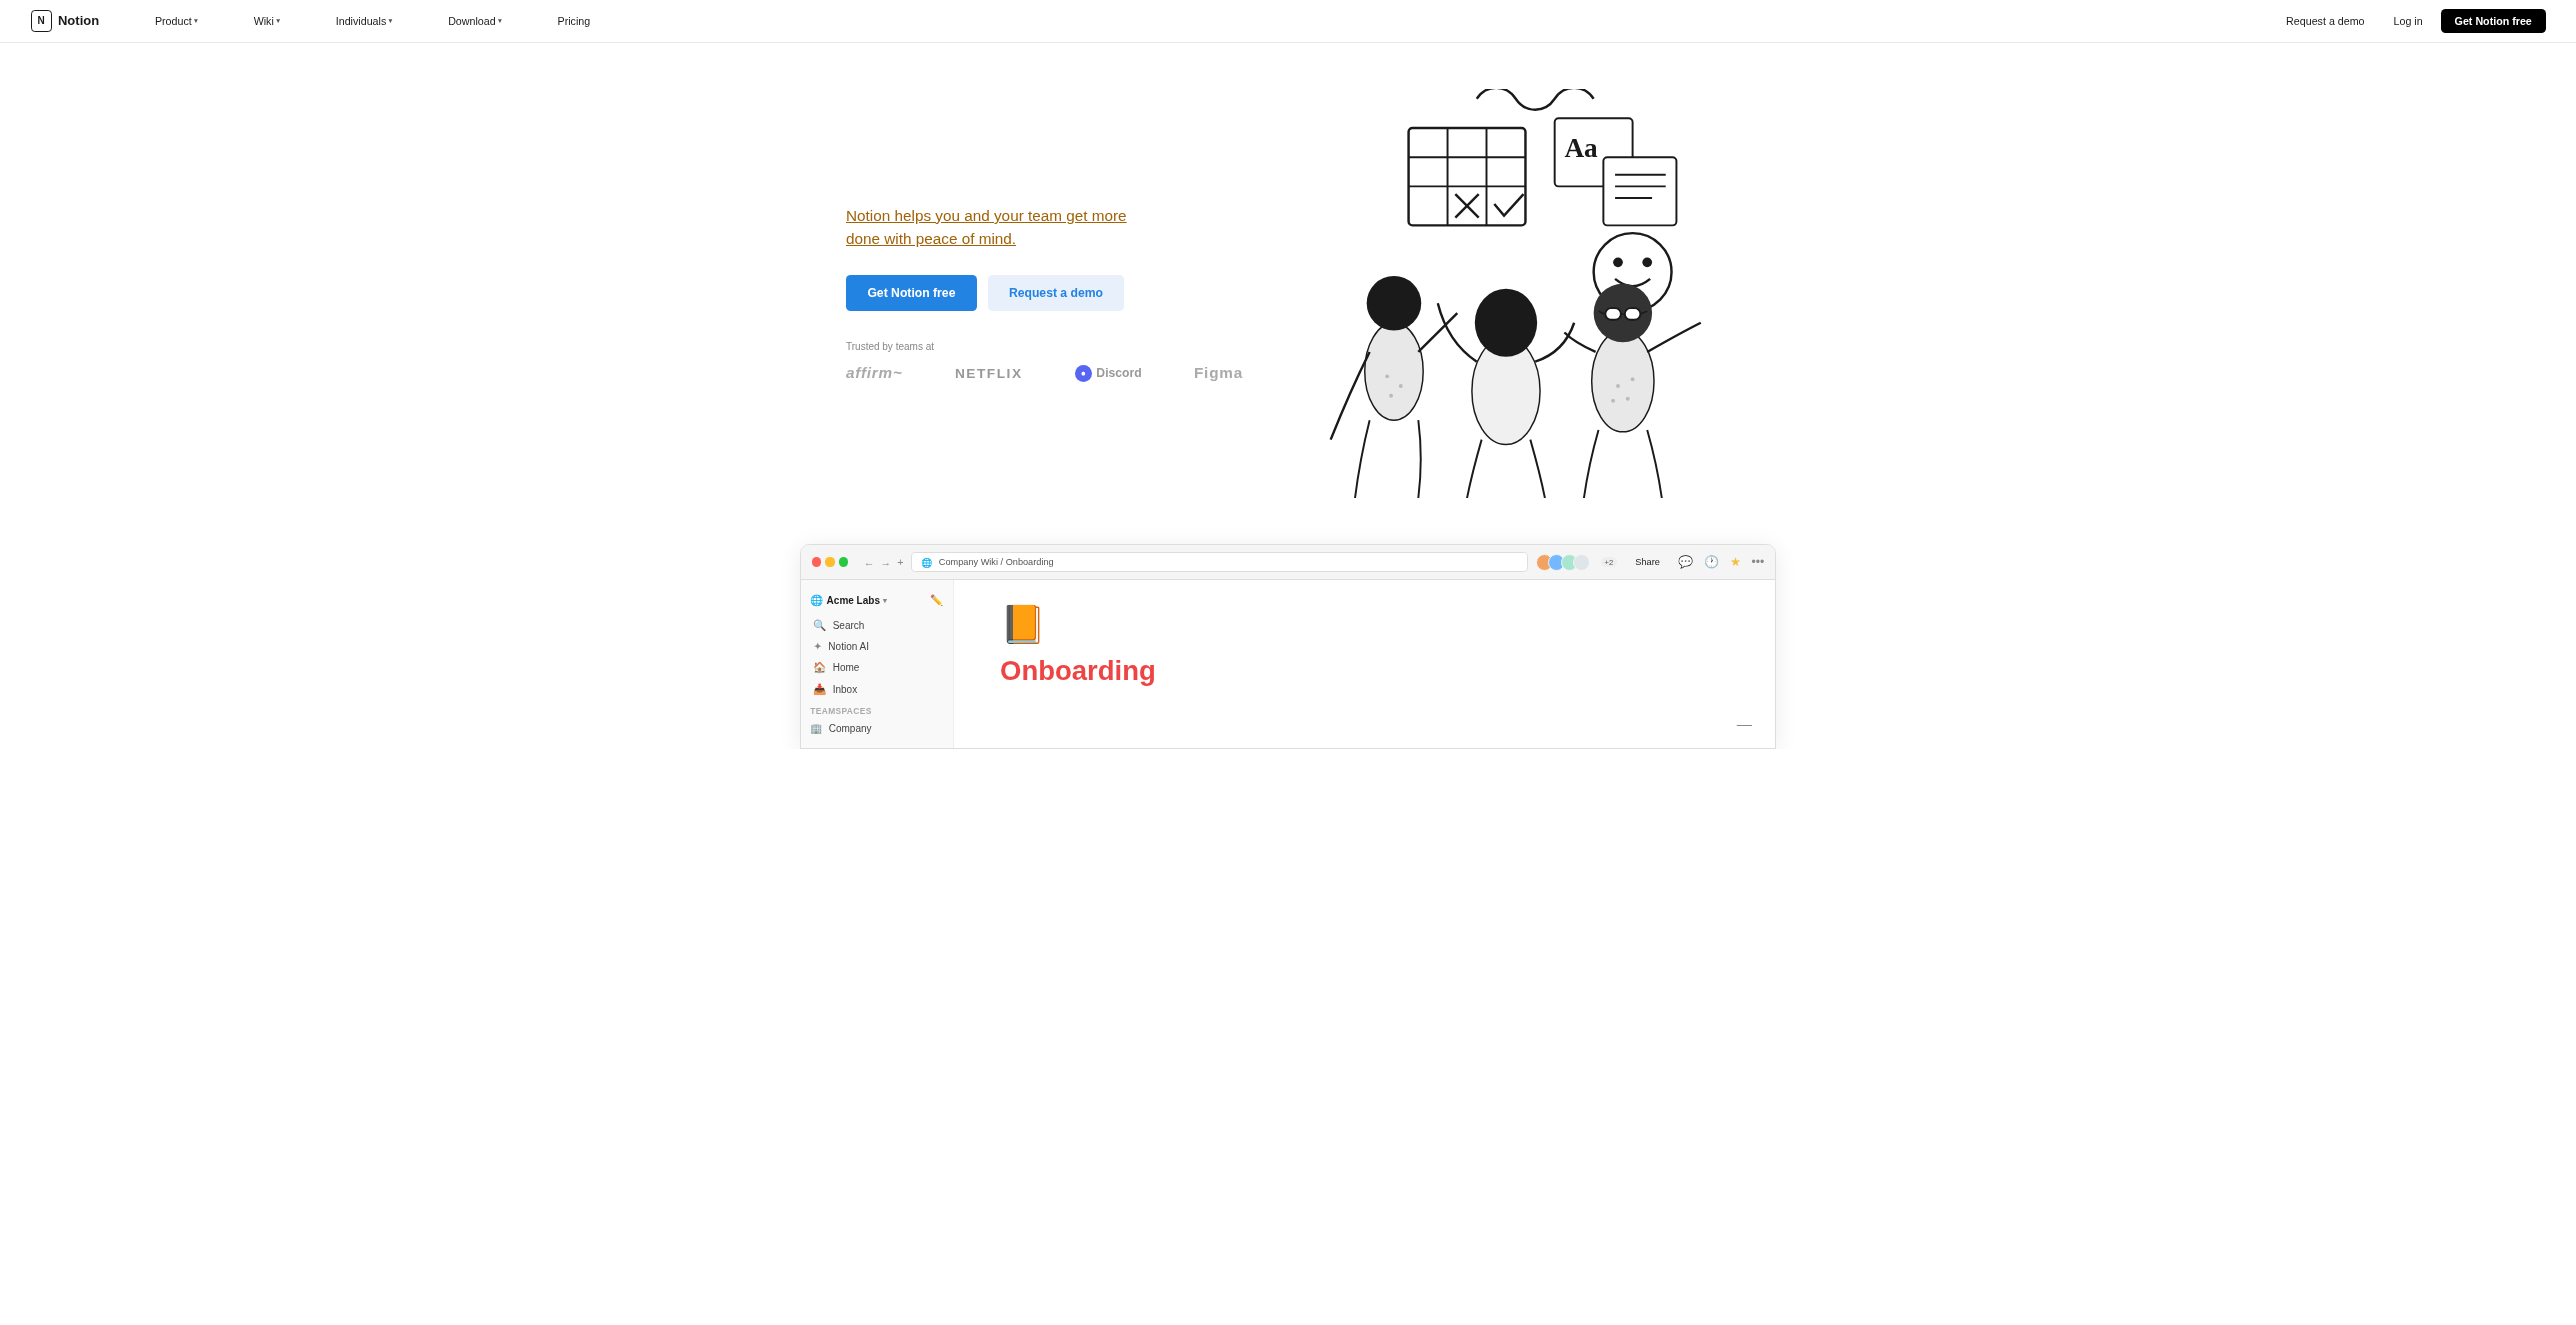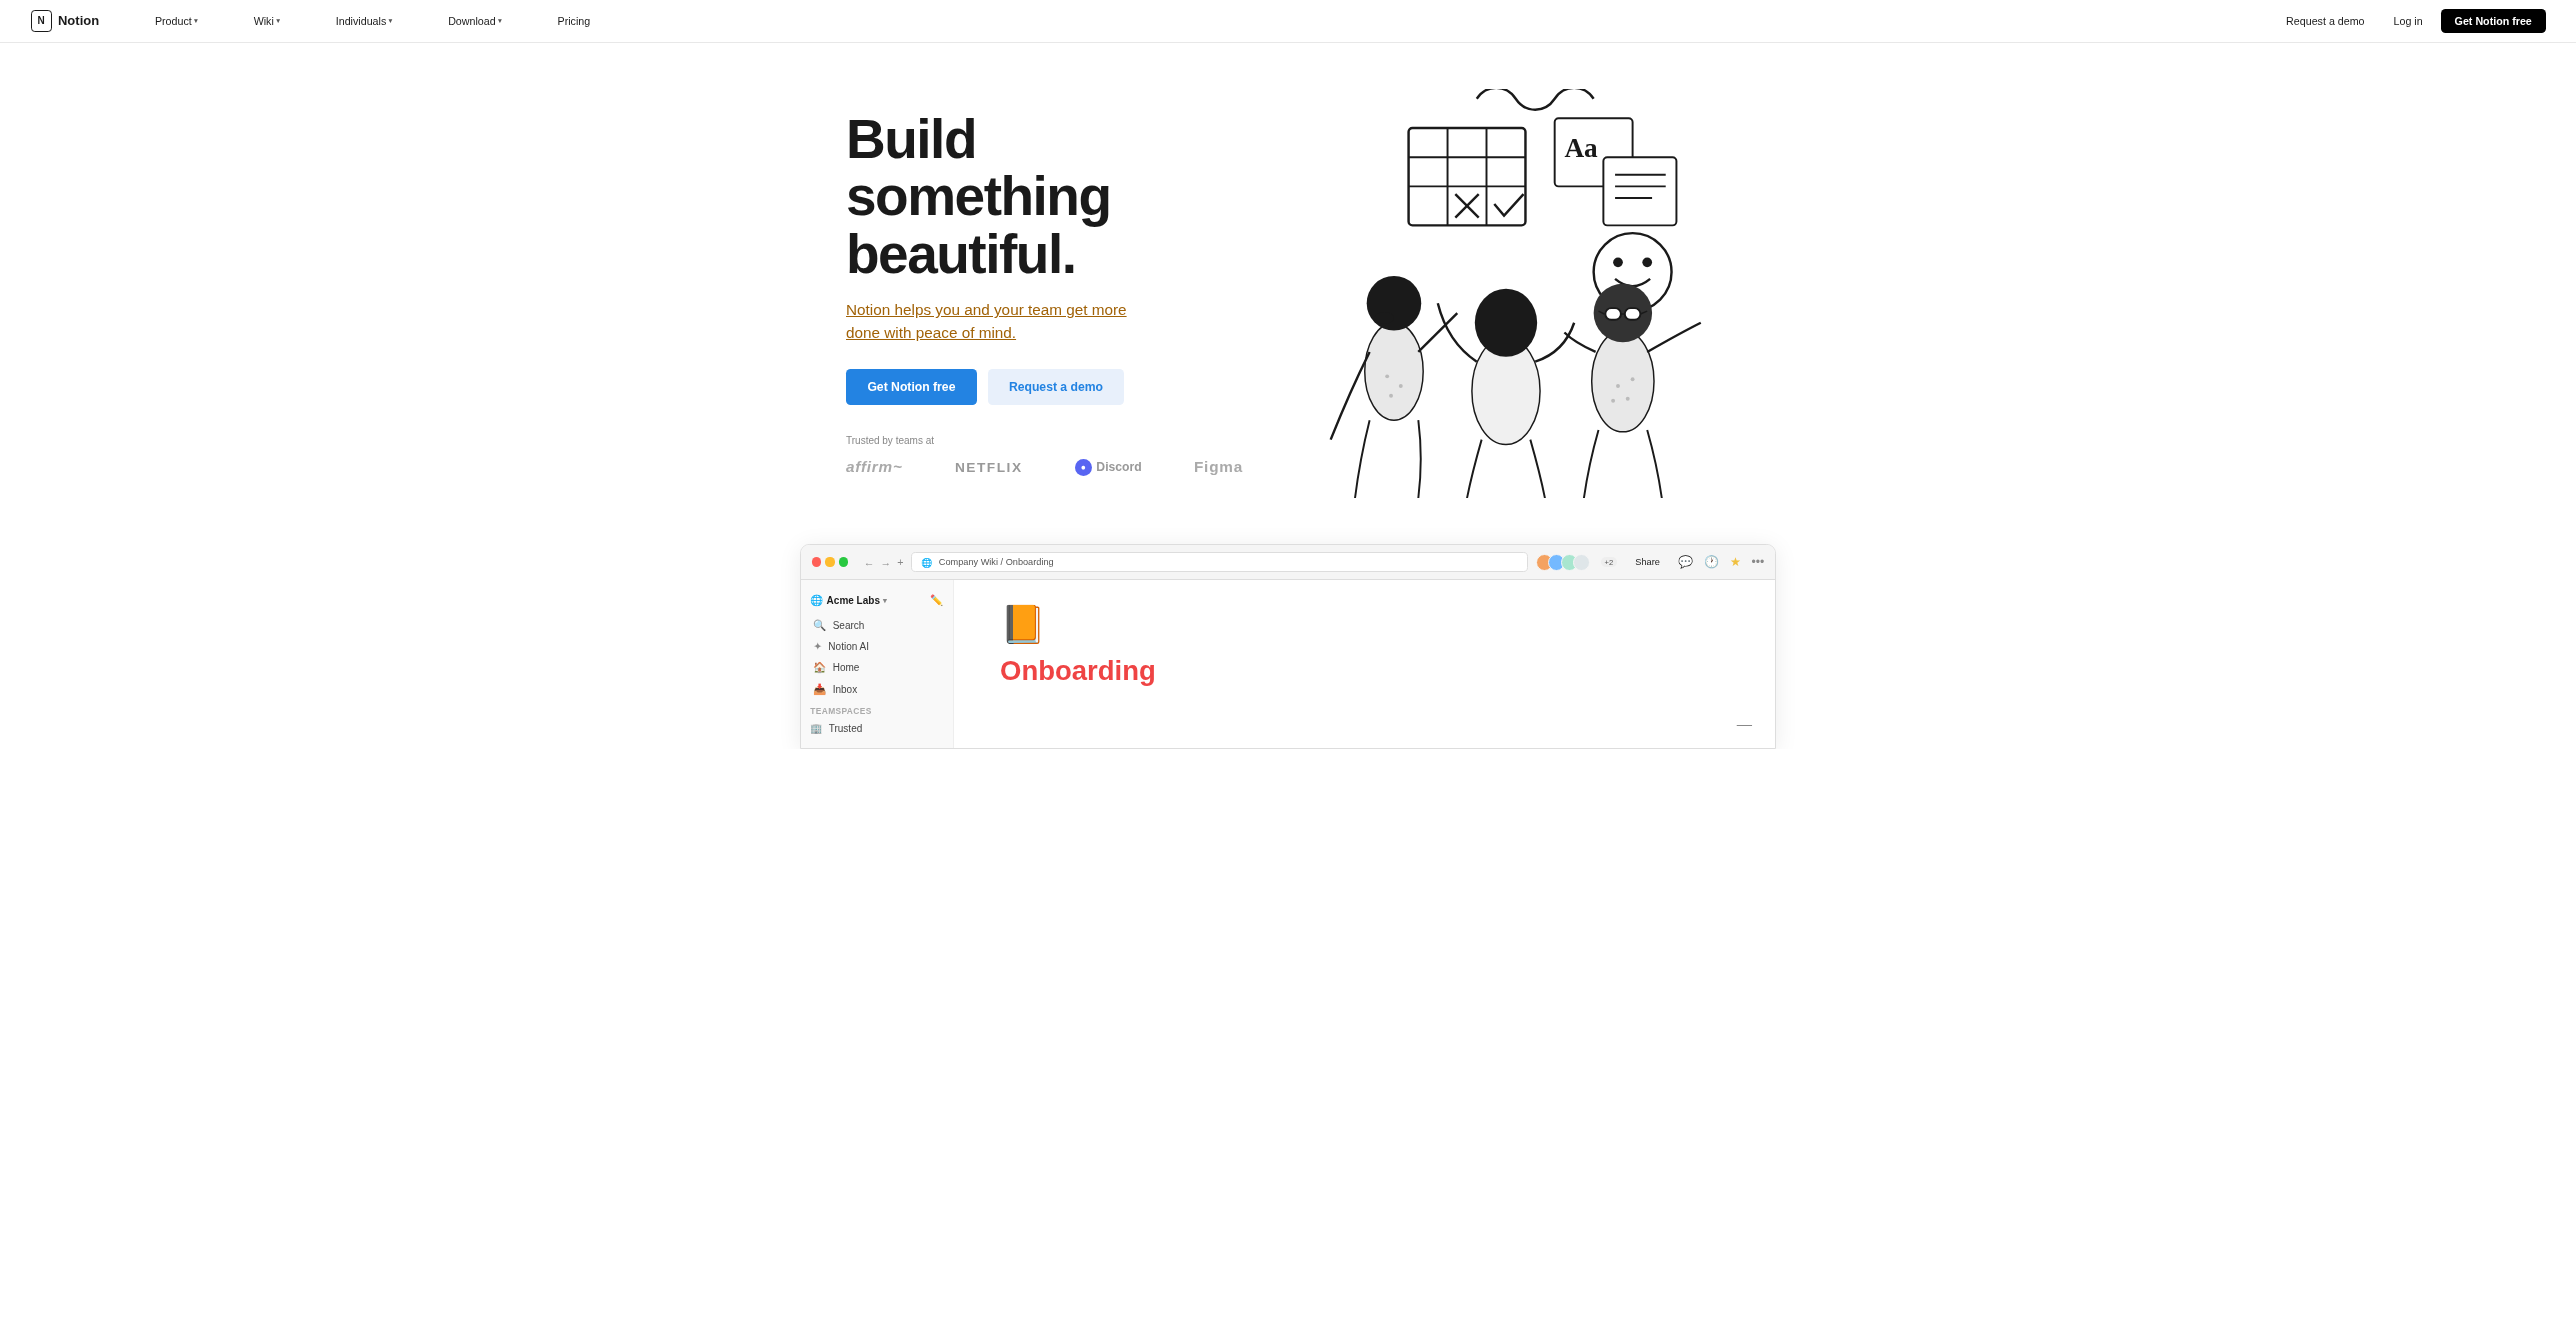--- a/index.html
+++ b/index.html
@@ -140,21 +140,20 @@
   <div class="nav-right">
     <button class="btn-ghost">Request a demo</button>
     <button class="btn-ghost">Log in</button>
     <button class="btn-primary">Get Notion free</button>
   </div>
 </nav>
 
 <section>
   <div class="hero">
     <div class="hero-left">
-      <h1 class="hero-title">Build something beautiful.</h1>
       <p class="hero-subtitle">Notion helps you and your team get more done with peace of mind.</p>
       <div class="hero-ctas">
         <button class="btn-blue">Get Notion free</button>
         <button class="btn-outline">Request a demo</button>
       </div>
       <p class="trusted-label">Trusted by teams at</p>
       <div class="logos">
         <span class="logo-item affirm">affirm~</span>
         <span class="logo-item netflix">NETFLIX</span>
         <span class="logo-discord">
@@ -296,21 +295,21 @@
             <span>Home</span>
           </div>
           <div class="sidebar-item-row">
             <span class="sidebar-icon">📥</span>
             <span>Inbox</span>
           </div>
 
           <div class="sidebar-section-label">Teamspaces</div>
           <div class="sidebar-company-row">
             <span>🏢</span>
-            <span>Trusted</span>
+            <span>Company</span>
           </div>
         </div>
 
         <div class="main-content" style="position:relative;">
           <div class="page-icon">📙</div>
           <h1 class="page-title-main">Onboarding</h1>
           <span class="minus-icon">—</span>
         </div>
       </div>
     </div>

